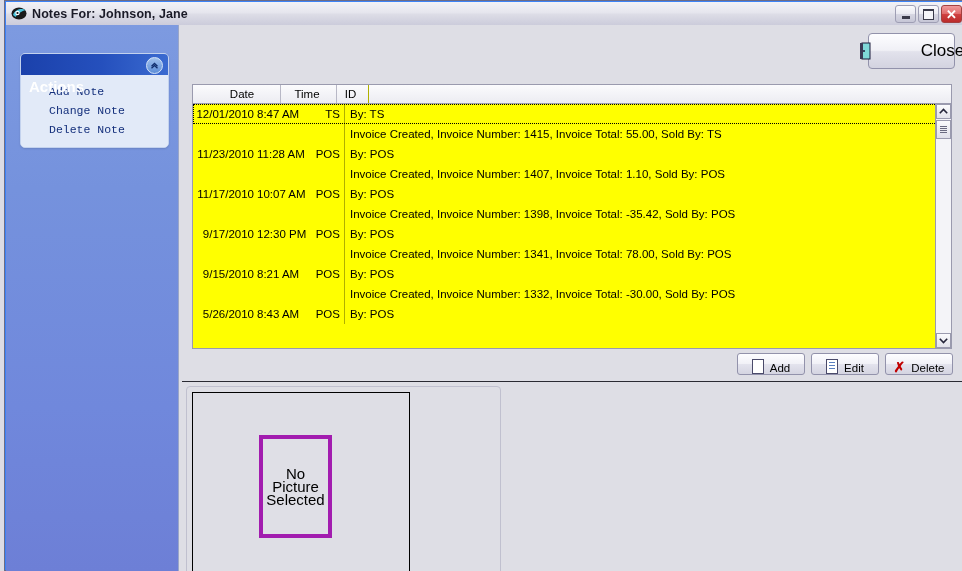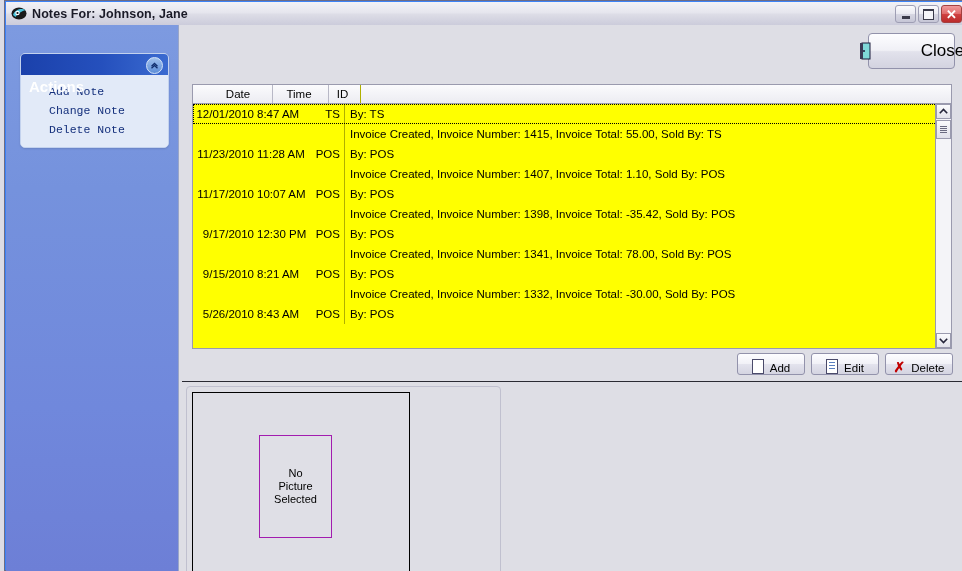--- a/index.html
+++ b/index.html
@@ -109,21 +109,21 @@
     height:19px;display:flex;box-sizing:border-box;
     background:linear-gradient(to bottom,#fbfbfd,#ececf2);
     border-bottom:1px solid #9a9aae;
     position:relative;
   }
   .gh{
     box-sizing:border-box;border-right:1px solid #b8b8c6;
     display:flex;align-items:center;justify-content:center;
     font-size:11.5px;color:#000;height:18px;
   }
-  .gh.c-date{width:80px;padding-left:14px;}
+  .gh.c-date{width:88px;padding-left:14px;}
   .gh.c-time{width:56px;}
   .gh.c-id{width:32px;}
   .gh.c-note{flex:1;border-right:none;justify-content:flex-start;}
   #grid-body{
     position:absolute;left:0;top:19px;width:744px;height:244px;
     background:#ffff00;overflow:hidden;
   }
   .grow{
     display:flex;height:20px;align-items:center;box-sizing:border-box;
   }
@@ -194,24 +194,24 @@
     background:#dedee5;
   }
   #picture-box{
     position:absolute;left:5px;top:5px;width:218px;height:189px;
     box-sizing:border-box;
     border:1px solid #000;
     background:#dedee5;
   }
   #nopic-box{
     position:absolute;left:66px;top:42px;width:73px;height:103px;
-    box-sizing:border-box;border:1px solid #a21caf;
+    box-sizing:border-box;border:4px solid #a21caf;
     background:#dfdfe6;
     display:flex;flex-direction:column;align-items:center;justify-content:center;
-    line-height:13px;font-size:11px;color:#000;
+    line-height:13px;font-size:15px;color:#000;
   }
 </style>
 </head>
 <body>
 
 <div id="window">
 
   <div id="titlebar">
     <div id="app-icon">
       <svg width="16" height="15" viewBox="0 0 16 15">

